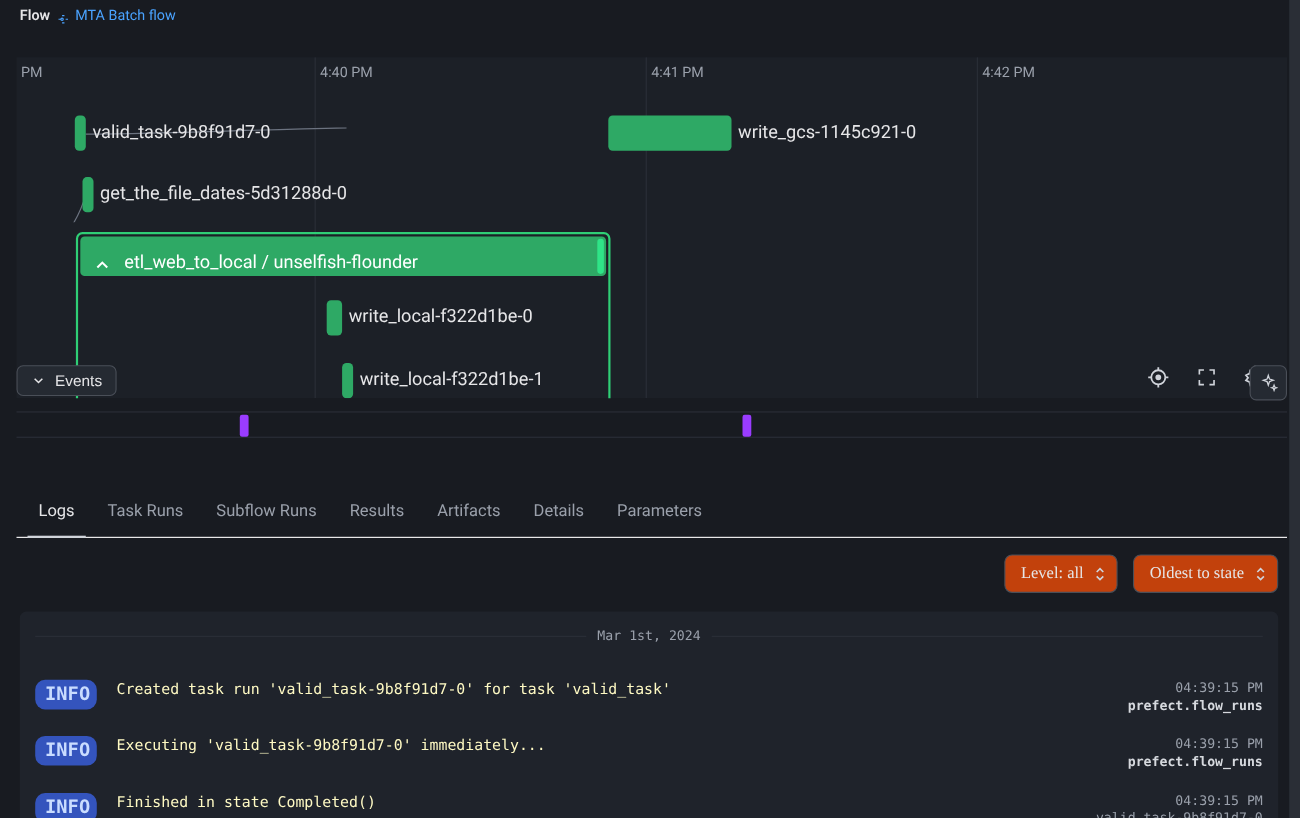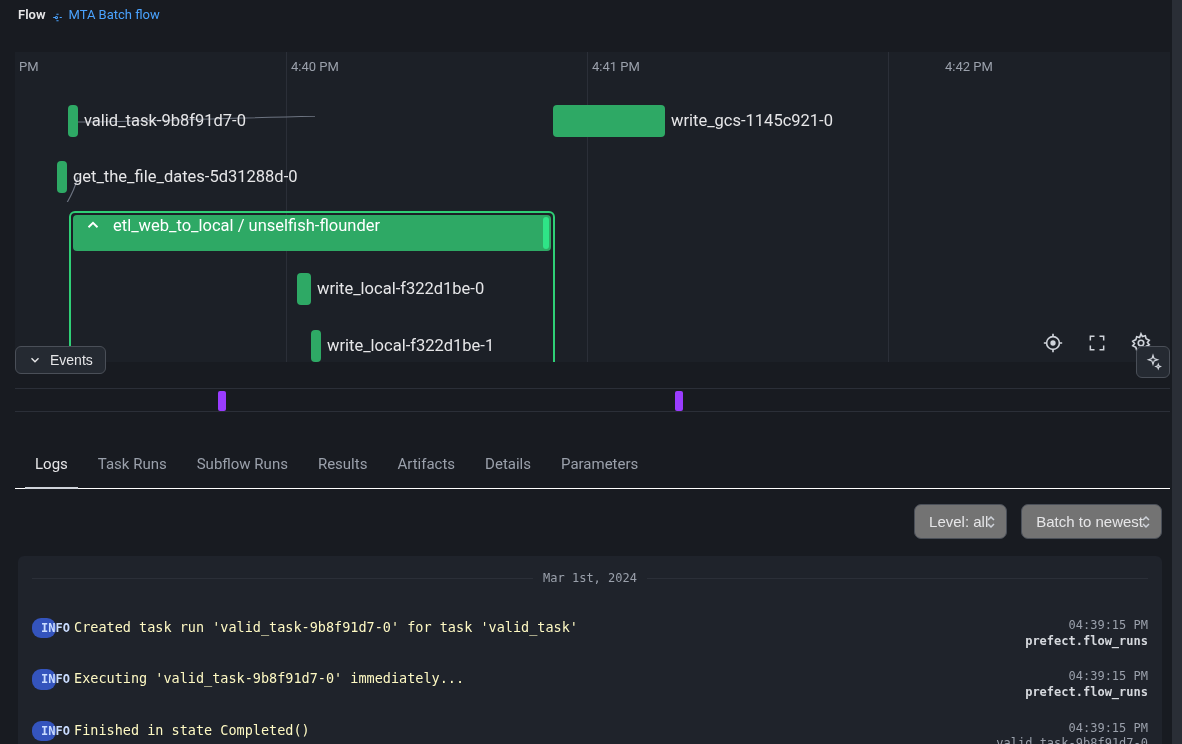--- a/index.html
+++ b/index.html
@@ -77,21 +77,21 @@
   .subflow-box{
     position:absolute;
     border:2px solid var(--green-border);
     border-radius:6px;
   }
   .subflow-header{
     position:absolute;
     background:var(--green-bright);
     border-radius:4px;
     display:flex;
-    align-items:flex-start;
+    align-items:flex-end;
     gap:10px;
     padding:0 10px;
     color:#fff;
     font-size:16.5px;
     white-space:nowrap;
   }
   .subflow-header .r-strip{
     position:absolute; right:2px; top:2px; bottom:2px;
     width:6px; background:#2fe487; border-radius:3px;
   }
@@ -108,21 +108,21 @@
     align-items:center;
   }
   .gantt-tools button{
     background:none;border:0;color:#cfd3da;cursor:pointer;padding:0;
     width:22px;height:22px;display:flex;align-items:center;justify-content:center;
   }
 
   
   .events-row{
     position:absolute;
-    top:346px; left:15px; right:12px;
+    top:332px; left:15px; right:12px;
     height:70px;
   }
   .events-btn{
     border:1px solid var(--border-light);
     background:#252a32;
     color:#e6e6e8;
     font-size:14px;
     padding:5px 12px;
     border-radius:6px;
     display:flex;align-items:center;gap:8px;
@@ -170,27 +170,28 @@
   }
 
   
   .log-controls{
     position:absolute;
     top:504px; right:20px;
     display:flex;gap:14px;
   }
   .select-btn{
     border:1px solid var(--border-light);
-    background:#737373;
+    background:#c2410c;
     color:#e6e6e8;
     font-size:15px;
-    padding:8px 18px 8px 14px;
+    padding:8px 30px 8px 14px;
     border-radius:7px;
     position:relative;
     cursor:pointer;
+    font-family:Liberation Serif, serif;
   }
   .select-btn .caret{
     position:absolute; right:10px; top:50%; transform:translateY(-50%);
     width:10px;height:14px;
   }
 
   
   .logs{
     position:absolute;
     top:556px; left:18px; right:20px;
@@ -212,24 +213,24 @@
   .log-row{
     display:flex;align-items:flex-start;gap:18px;
     padding:8px 0 12px;
     font-family:var(--mono);
     font-size:13.5px;
   }
   .log-badge{
     background:var(--info-bg);
     color:#c9dcff;
     font-weight:600;
-    font-size:12px;
+    font-size:17px;
     padding:2px 9px;
     border-radius:9px;
-    width:24px;
+    width:56px;
     text-align:center;
     flex-shrink:0;
   }
   .log-msg{flex:1;color:#fef9c3}
   .log-meta{
     text-align:right;font-size:12px;color:var(--text-muted);
     flex-shrink:0;white-space:nowrap;line-height:1.3;
   }
   .log-meta .t{display:block}
   .log-meta .src{display:block;font-weight:600;color:#d6d9de}
@@ -259,40 +260,40 @@
 <div class="gantt">
 
   <div class="time-line" style="left:271px"></div>
   <div class="time-line" style="left:572px"></div>
   <div class="time-line" style="left:873px"></div>
 
   <div class="time-labels">
     <span class="time-label" style="left:4px">PM</span>
     <span class="time-label" style="left:276px">4:40 PM</span>
     <span class="time-label" style="left:577px">4:41 PM</span>
-    <span class="time-label" style="left:930px">4:42 PM</span>
+    <span class="time-label" style="left:878px">4:42 PM</span>
   </div>
 
   <svg class="edges">
     <defs>
       <marker id="arr" viewBox="0 0 10 10" refX="9" refY="5" markerWidth="6" markerHeight="6" orient="auto">
         <path d="M0 0 L10 5 L0 10 z" class="arrowhead"></path>
       </marker>
     </defs>
     <path d="M63 70 C 170 70, 430 55, 537 68" marker-end="url(#arr)"></path>
     <path d="M63 125 C 50 170, 30 160, 52 179" marker-end="url(#arr)"></path>
     <path d="M290 240 C 275 260, 270 280, 287 293" marker-end="url(#arr)"></path>
   </svg>
 
   <div class="task-bar" style="top:53px;left:53px">
     <div class="pill" style="width:10px"></div>
     <span>valid_task-9b8f91d7-0</span>
   </div>
 
-  <div class="task-bar" style="top:109px;left:42px">
+  <div class="task-bar" style="top:109px;left:60px">
     <div class="pill" style="width:10px"></div>
     <span>get_the_file_dates-5d31288d-0</span>
   </div>
 
   <div class="task-bar" style="top:53px;left:538px">
     <div class="pill" style="width:112px"></div>
     <span>write_gcs-1145c921-0</span>
   </div>
 
   <div class="subflow-box" style="top:159px;left:54px;width:486px;height:180px"></div>
@@ -370,21 +371,21 @@
 <div class="log-controls">
   <button class="select-btn">
     <span>Level: all</span>
     <span class="caret">
       <svg viewBox="0 0 10 14" width="10" height="14" stroke="#cfd3da" stroke-width="1.5" fill="none">
           <path d="M2 5l3-3 3 3M2 9l3 3 3-3"></path>
         </svg>
     </span>
   </button>
   <button class="select-btn">
-    <span>Batch to newest</span>
+    <span>Oldest to state</span>
     <span class="caret">
       <svg viewBox="0 0 10 14" width="10" height="14" stroke="#cfd3da" stroke-width="1.5" fill="none">
           <path d="M2 5l3-3 3 3M2 9l3 3 3-3"></path>
         </svg>
     </span>
   </button>
 </div>
 
 <div class="logs">
   <div class="date-divider">

